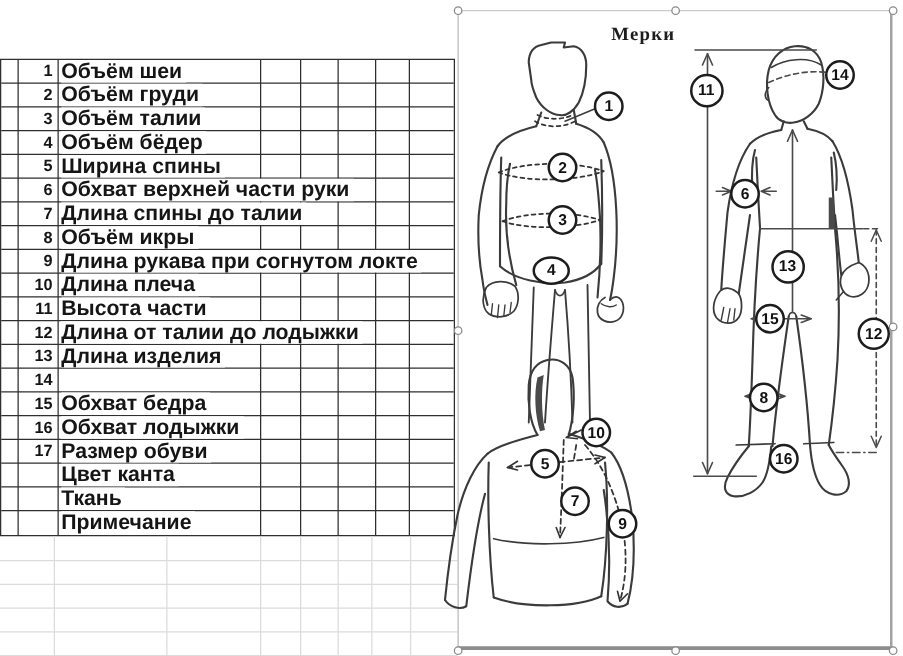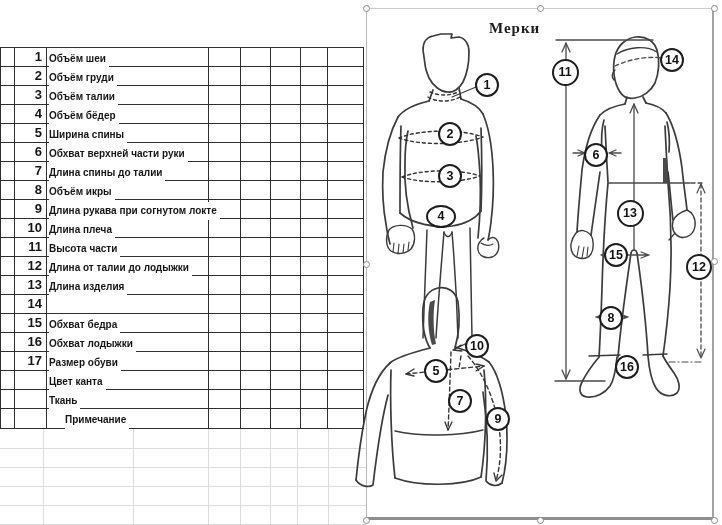--- a/index.html
+++ b/index.html
@@ -4,26 +4,26 @@
 <style>
   html,body{margin:0;padding:0;background:#ffffff;}
   .stage{position:relative;width:722px;height:525px;background:#fff;overflow:hidden;
          font-family:"Liberation Sans",sans-serif;}
   
   .mtable{position:absolute;left:0;top:47px;width:364px;height:382px;
           border:1px solid #2f2f2f;box-sizing:border-box;background:#fff;}
   .vlines{position:absolute;inset:0;z-index:1;}
   .vline{position:absolute;top:0;bottom:0;width:1px;background:#2f2f2f;}
   .trow{position:relative;height:19px;box-sizing:border-box;border-bottom:1px solid #2f2f2f;}
-  .trow:last-child{border-bottom:none;margin-left:16px;}
+  .trow:last-child{border-bottom:none;}
   .rnum{position:absolute;left:0;top:0;width:41px;text-align:right;
         font-size:13px;font-weight:700;color:#151515;line-height:18px;}
   .rlabel{position:relative;z-index:2;display:inline-block;margin-left:48px;
           white-space:nowrap;background:#fff;padding-right:3px;
-          font-size:10px;font-weight:700;color:#151515;line-height:18px;}
+          font-size:17px;font-weight:700;color:#151515;line-height:18px;}
   
   .faint{position:absolute;left:0;top:429px;width:366px;height:96px;}
   .fh{position:absolute;left:0;width:100%;height:1px;background:#dcdcdc;}
   .fv{position:absolute;top:0;bottom:0;width:1px;background:#dcdcdc;}
   
   .pframe{position:absolute;left:366px;top:8px;width:348px;height:512px;box-sizing:border-box;
           border-top:1px solid #cccccc;border-left:1px solid #b9b9b9;
           border-right:2px solid #a3a3a3;border-bottom:3px solid #8d8d8d;}
   .handle{position:absolute;width:7px;height:7px;border-radius:50%;
           background:#fff;border:1px solid #8a8a8a;box-sizing:border-box;}

